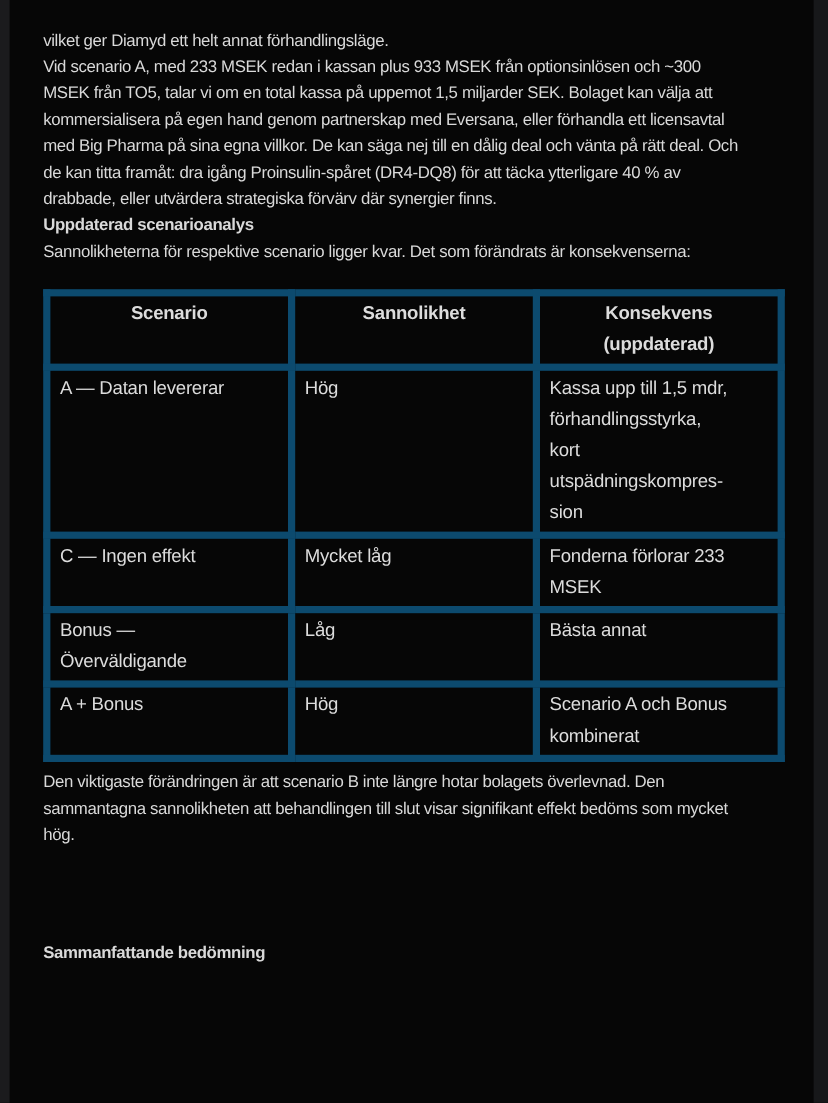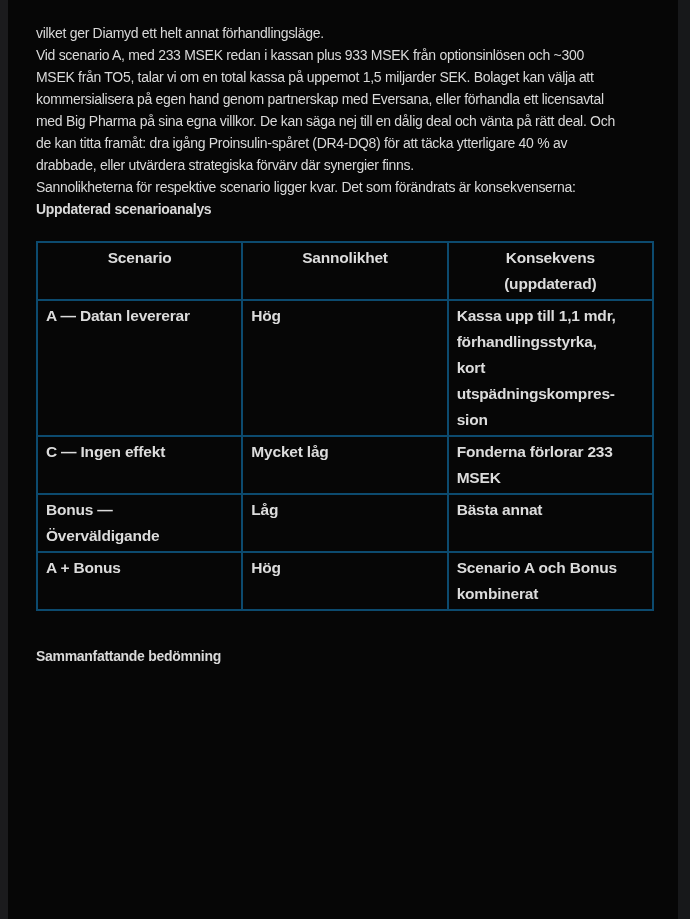--- a/index.html
+++ b/index.html
@@ -34,73 +34,73 @@
     border-collapse: collapse;
     table-layout: fixed;
     width: 618px;
     margin-top: 21px;
     font-size: 15.5px;
     line-height: 26px;
     letter-spacing: -0.2px;
     color: #dcdcdc;
   }
   .scenario-table th, .scenario-table td {
-    border: 2px solid #0c4a6e;
+    border: 6px solid #0c4a6e;
     padding: 2px 8px;
     vertical-align: top;
     white-space: pre-line;
     overflow: hidden;
   }
   .scenario-table th {
     text-align: center;
     font-weight: 700;
   }
   .scenario-table td {
     text-align: left;
-    font-weight: 700;
+    font-weight: 400;
   }
-  .scenario-table tr.bold-row td { font-weight: 700; }
+  .scenario-table tr.bold-row td { font-weight: 400; }
   .after-table { margin-top: 5px; }
-  .summary-heading { margin-top: 34px; }
+  .summary-heading { margin-top: 76px; }
 </style>
 </head>
 <body>
 
 <div class="screen">
   <div class="edge left"></div>
   <div class="edge right"></div>
 
   <div class="content">
     <div class="para">vilket ger Diamyd ett helt annat förhandlingsläge.</div>
 
     <div class="para">Vid scenario A, med 233 MSEK redan i kassan plus 933 MSEK från optionsinlösen och ~300
 MSEK från TO5, talar vi om en total kassa på uppemot 1,5 miljarder SEK. Bolaget kan välja att
 kommersialisera på egen hand genom partnerskap med Eversana, eller förhandla ett licensavtal
 med Big Pharma på sina egna villkor. De kan säga nej till en dålig deal och vänta på rätt deal. Och
 de kan titta framåt: dra igång Proinsulin-spåret (DR4-DQ8) för att täcka ytterligare 40 % av
 drabbade, eller utvärdera strategiska förvärv där synergier finns.</div>
 
+    <div class="para bold">Uppdaterad scenarioanalys</div>
+
     <div class="para">Sannolikheterna för respektive scenario ligger kvar. Det som förändrats är konsekvenserna:</div>
-
-    <div class="para bold">Uppdaterad scenarioanalys</div>
 
     <table class="scenario-table">
       <thead>
         <tr>
           <th>Scenario</th>
           <th>Sannolikhet</th>
           <th>Konsekvens
 (uppdaterad)</th>
         </tr>
       </thead>
       <tbody>
   <tr>
     <td>A — Datan levererar</td>
     <td>Hög</td>
-    <td>Kassa upp till 1,1 mdr,
+    <td>Kassa upp till 1,5 mdr,
 förhandlingsstyrka,
 kort
 utspädningskompres-
 sion</td>
   </tr>
 
 
   <tr>
     <td>C — Ingen effekt</td>
     <td>Mycket låg</td>
@@ -117,17 +117,20 @@
 
   <tr class="bold-row">
     <td>A + Bonus</td>
     <td>Hög</td>
     <td>Scenario A och Bonus
 kombinerat</td>
   </tr>
 </tbody>
     </table>
 
+    <div class="para after-table">Den viktigaste förändringen är att scenario B inte längre hotar bolagets överlevnad. Den
+sammantagna sannolikheten att behandlingen till slut visar signifikant effekt bedöms som mycket
+hög.</div>
 
     <div class="para bold summary-heading">Sammanfattande bedömning</div>
 
   </div>
 </div>
 
 </body></html>

